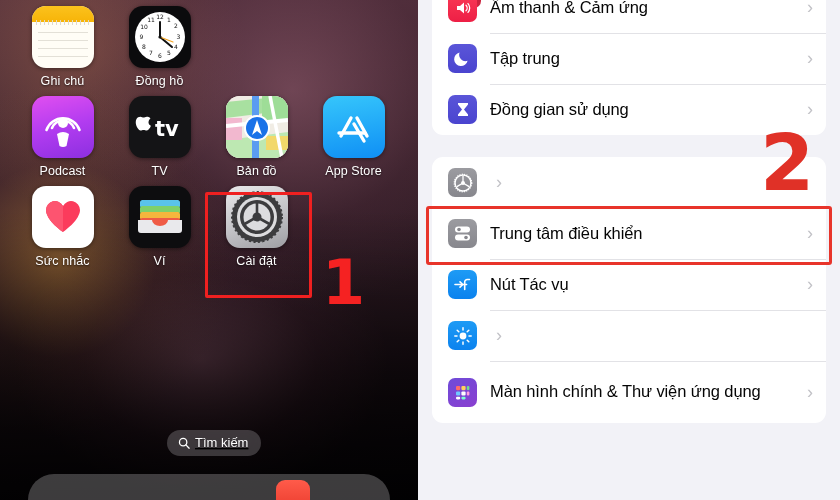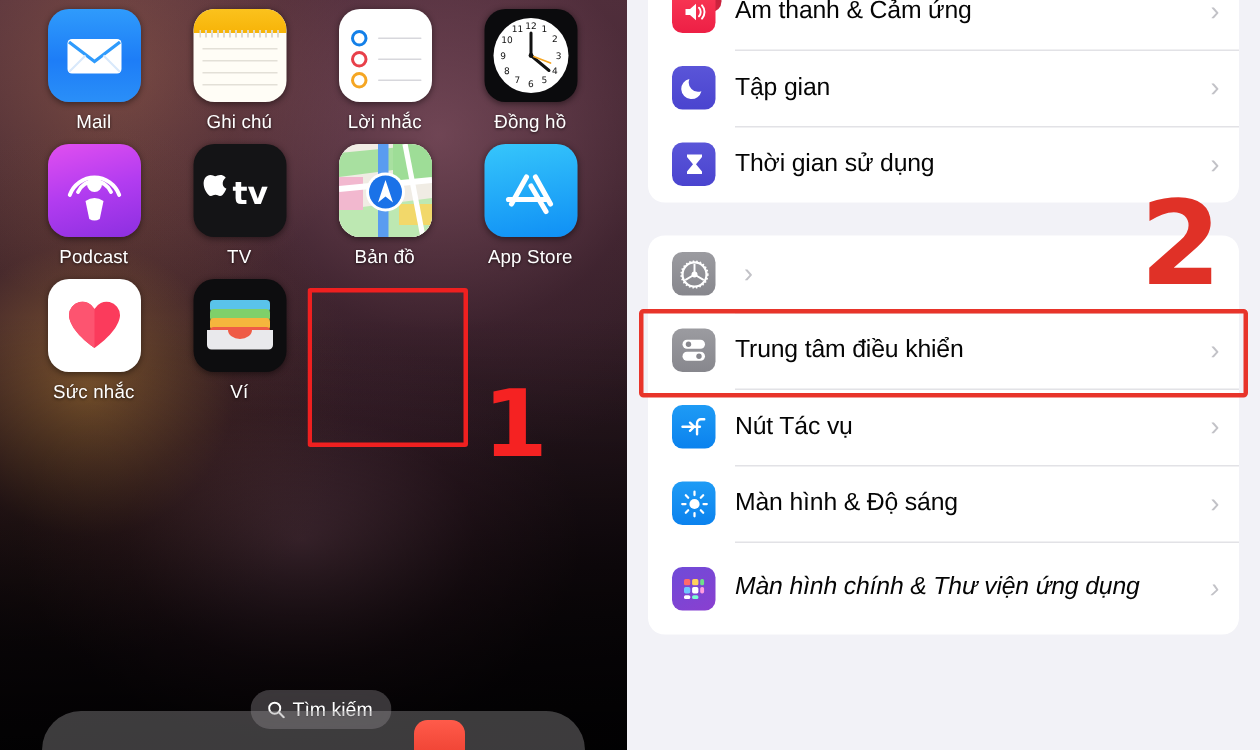--- a/index.html
+++ b/index.html
@@ -74,26 +74,27 @@
       display:flex; align-items:center; justify-content:center; }
   .ic-appstore { background: linear-gradient(170deg,#36c6fb 0%,#0f8ff5 100%);
       display:flex; align-items:center; justify-content:center; }
   .ic-maps { background:#f2efe9; }
   .ic-health { background:#ffffff; display:flex; align-items:center; justify-content:center; }
   .ic-wallet { background:#0d0d0f; display:flex; align-items:center; justify-content:center; }
   .ic-settings { background: linear-gradient(160deg,#e9e9ea 0%,#c2c2c6 55%,#9e9ea3 100%);
       display:flex; align-items:center; justify-content:center; }
 
   .search-pill {
-    position: absolute; left: 167px; top: 460px;
+    position: absolute; left: 167px; top: 430px;
     display: flex; align-items: center; gap: 5px;
     padding: 5px 13px 6px 11px;
     background: rgba(120,115,120,0.46);
     border-radius: 14px;
     backdrop-filter: blur(6px);
+    text-decoration: underline;
   }
   .search-pill .lbl { font-size: 13px; color: #fff; text-shadow: 0 1px 1px rgba(0,0,0,.4); }
 
   .dock {
     position: absolute; left: 28px; right: 28px; bottom: -26px; height: 52px;
     background: rgba(150,148,150,0.40);
     border-radius: 26px;
   }
   .dock .dock-dot {
     position: absolute; left: 248px; top: 6px; width: 34px; height: 34px;
@@ -124,21 +125,21 @@
     margin: 0 14px;
     overflow: hidden;
   }
   .card.top-clip { border-radius: 0 0 11px 11px; margin-top: -18px; }
   .row {
     display: flex; align-items: center;
     padding: 0 13px 0 16px;
     height: 51px;
     position: relative;
   }
-  .row.tall { height: 62px; font-style: italic; }
+  .row.tall { height: 62px; }
   .row + .row::before {
     content: ""; position: absolute; left: 58px; right: 0; top: 0;
     height: 1px; background: #e2e2e6;
   }
   .r-icon {
     width: 29px; height: 29px; border-radius: 7px; flex: none;
     display: flex; align-items: center; justify-content: center;
     margin-right: 13px;
   }
   .r-label {
@@ -178,60 +179,33 @@
 <body>
 
 <div class="screen">
 
   <div class="home">
     <div class="wallpaper"></div>
 
     <div class="icon-grid">
 
       <div class="grid-row">
-        <div class="app">
-          <div class="app-tile ic-mail">
-            <svg width="62" height="62" viewBox="0 0 62 62">
-              <rect x="13" y="20" width="36" height="23" rx="3" fill="#ffffff"></rect>
-              <path d="M14 22 L31 35 L48 22" fill="none" stroke="#2f9bfc" stroke-width="2.2"></path>
-              <path d="M14 42 L25 31 M48 42 L37 31" fill="none" stroke="#d9e9fb" stroke-width="1.4"></path>
-            </svg>
-          </div>
-          <div class="app-label">Mail</div>
-        </div>
 
         <div class="app">
           <div class="app-tile ic-notes">
             <div class="pad-top"></div>
             <div class="holes"></div>
             <div class="rule" style="top:26px"></div>
             <div class="rule" style="top:34px"></div>
             <div class="rule" style="top:42px"></div>
             <div class="rule" style="top:50px"></div>
           </div>
           <div class="app-label">Ghi chú</div>
         </div>
 
-        <div class="app">
-          <div class="app-tile ic-rem">
-            <div class="rrow" style="top:14px">
-                <div class="dot" style="border-color:#1480e8"></div>
-                <div class="ln"></div>
-              </div>
-            <div class="rrow" style="top:28px">
-                <div class="dot" style="border-color:#e8404a"></div>
-                <div class="ln"></div>
-              </div>
-            <div class="rrow" style="top:42px">
-                <div class="dot" style="border-color:#f5a623"></div>
-                <div class="ln"></div>
-              </div>
-          </div>
-          <div class="app-label">Lời nhắc</div>
-        </div>
 
         <div class="app">
           <div class="app-tile ic-clock">
             <svg width="56" height="56" viewBox="0 0 56 56">
               <circle cx="28" cy="28" r="25" fill="#ffffff"></circle>
               <g fill="#111" font-size="6" font-family="DejaVu Sans, sans-serif" text-anchor="middle">
                 <text x="28" y="10">12</text>
                   <text x="37" y="12.5">1</text>
                 <text x="44" y="19">2</text>
                   <text x="46.5" y="30">3</text>
@@ -329,20 +303,42 @@
               <rect x="3" y="2" width="40" height="8" rx="2.5" fill="#5ac3ea"></rect>
               <rect x="3" y="8" width="40" height="8" rx="2.5" fill="#7fd06a"></rect>
               <rect x="3" y="14" width="40" height="8" rx="2.5" fill="#f5b63d"></rect>
               <rect x="3" y="20" width="40" height="8" rx="2.5" fill="#ef5b46"></rect>
               <path d="M1 22 h14 a8 6 0 0 0 16 0 h14 v10 a3 3 0 0 1 -3 3 H4 a3 3 0 0 1 -3 -3 z" fill="#e9e9ec"></path>
             </svg>
           </div>
           <div class="app-label">Ví</div>
         </div>
 
+        <div class="app">
+          <div class="app-tile ic-settings">
+            <svg width="56" height="56" viewBox="0 0 56 56">
+              <g fill="#3c3c3e">
+                <circle cx="28" cy="28" r="25"></circle>
+              </g>
+              <g stroke="#3c3c3e" stroke-width="3">
+                <circle cx="28" cy="28" r="24.5" fill="none" stroke-dasharray="2.2 2.2"></circle>
+              </g>
+              <circle cx="28" cy="28" r="20" fill="#dcdcde"></circle>
+              <circle cx="28" cy="28" r="17" fill="#3c3c3e"></circle>
+              <circle cx="28" cy="28" r="13.5" fill="#dcdcde"></circle>
+              <g stroke="#3c3c3e" stroke-width="2.6" stroke-linecap="round">
+                <path d="M28 28 L28 14.5"></path>
+                <path d="M28 28 L39.5 34.5"></path>
+                <path d="M28 28 L16.5 34.5"></path>
+              </g>
+              <circle cx="28" cy="28" r="4.5" fill="#3c3c3e"></circle>
+            </svg>
+          </div>
+          <div class="app-label">Cài đặt</div>
+        </div>
       </div>
     </div>
 
     <div class="search-pill">
       <svg width="12" height="12" viewBox="0 0 14 14">
         <circle cx="6" cy="6" r="4.3" fill="none" stroke="#fff" stroke-width="1.5"></circle>
         <line x1="9.2" y1="9.2" x2="13" y2="13" stroke="#fff" stroke-width="1.6" stroke-linecap="round"></line>
       </svg>
       <span class="lbl">Tìm kiếm</span>
     </div>
@@ -372,31 +368,31 @@
         <div class="r-label">Âm thanh &amp; Cảm ứng</div>
         <div class="chev">›</div>
       </div>
 
       <div class="row">
         <div class="r-icon ic-focus">
           <svg width="17" height="17" viewBox="0 0 17 17">
             <path d="M13.6 10.8 A6.3 6.3 0 0 1 5.6 2.6 A6.8 6.8 0 1 0 13.6 10.8 Z" fill="#fff"></path>
           </svg>
         </div>
-        <div class="r-label">Tập gian</div>
+        <div class="r-label">Tập trung</div>
         <div class="chev">›</div>
       </div>
 
       <div class="row">
         <div class="r-icon ic-screentime">
           <svg width="16" height="17" viewBox="0 0 16 17">
             <path d="M3 2 h10 v1.6 L9 8.5 l4 4.9 V15 H3 v-1.6 l4 -4.9 L3 3.6 Z" fill="#fff"></path>
           </svg>
         </div>
-        <div class="r-label">Thời gian sử dụng</div>
+        <div class="r-label">Đồng gian sử dụng</div>
         <div class="chev">›</div>
       </div>
     </div>
 
     <div class="spacer"></div>
 
     <div class="card">
 
       <div class="row">
         <div class="r-icon ic-general">
@@ -449,21 +445,20 @@
                 <path d="M10 16 v2.2"></path>
               <path d="M1.8 10 h2.2"></path>
                 <path d="M16 10 h2.2"></path>
               <path d="M4.2 4.2 l1.6 1.6"></path>
                 <path d="M14.2 14.2 l1.6 1.6"></path>
               <path d="M15.8 4.2 l-1.6 1.6"></path>
                 <path d="M5.8 14.2 l-1.6 1.6"></path>
             </g>
           </svg>
         </div>
-        <div class="r-label">Màn hình &amp; Độ sáng</div>
         <div class="chev">›</div>
       </div>
 
       <div class="row tall">
         <div class="r-icon ic-homescreen">
           <svg width="19" height="19" viewBox="0 0 19 19">
             <g>
               <rect x="3" y="3" width="4.2" height="4.2" rx="1.1" fill="#ff6a6a"></rect>
               <rect x="8.4" y="3" width="4.2" height="4.2" rx="1.1" fill="#ffd15c"></rect>
               <rect x="13.8" y="3" width="2.6" height="4.2" rx="1.1" fill="#6fe08a"></rect>

